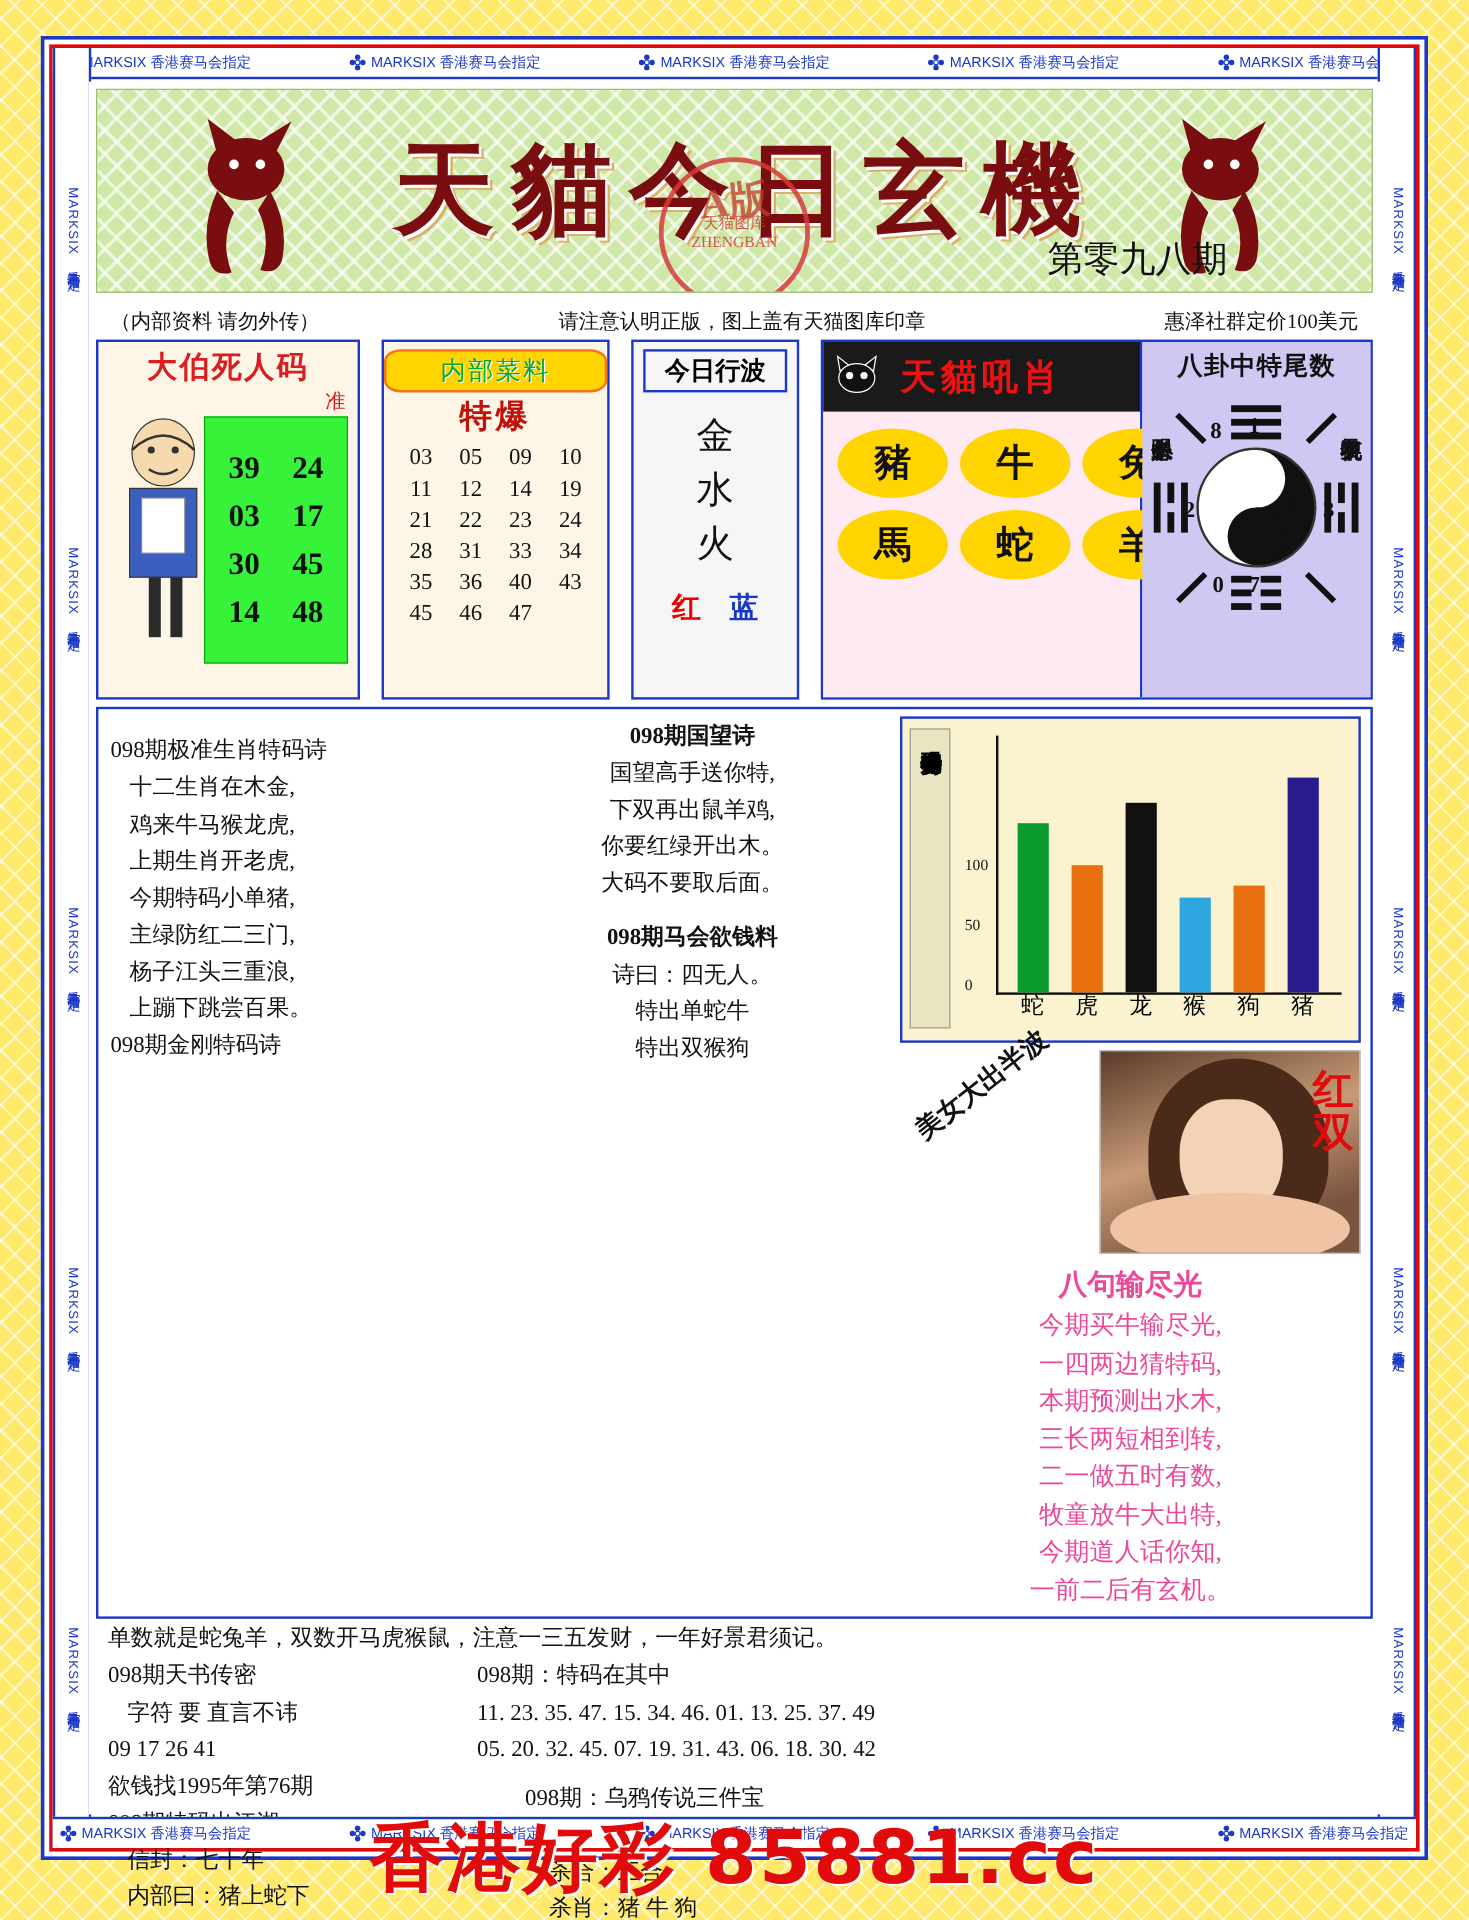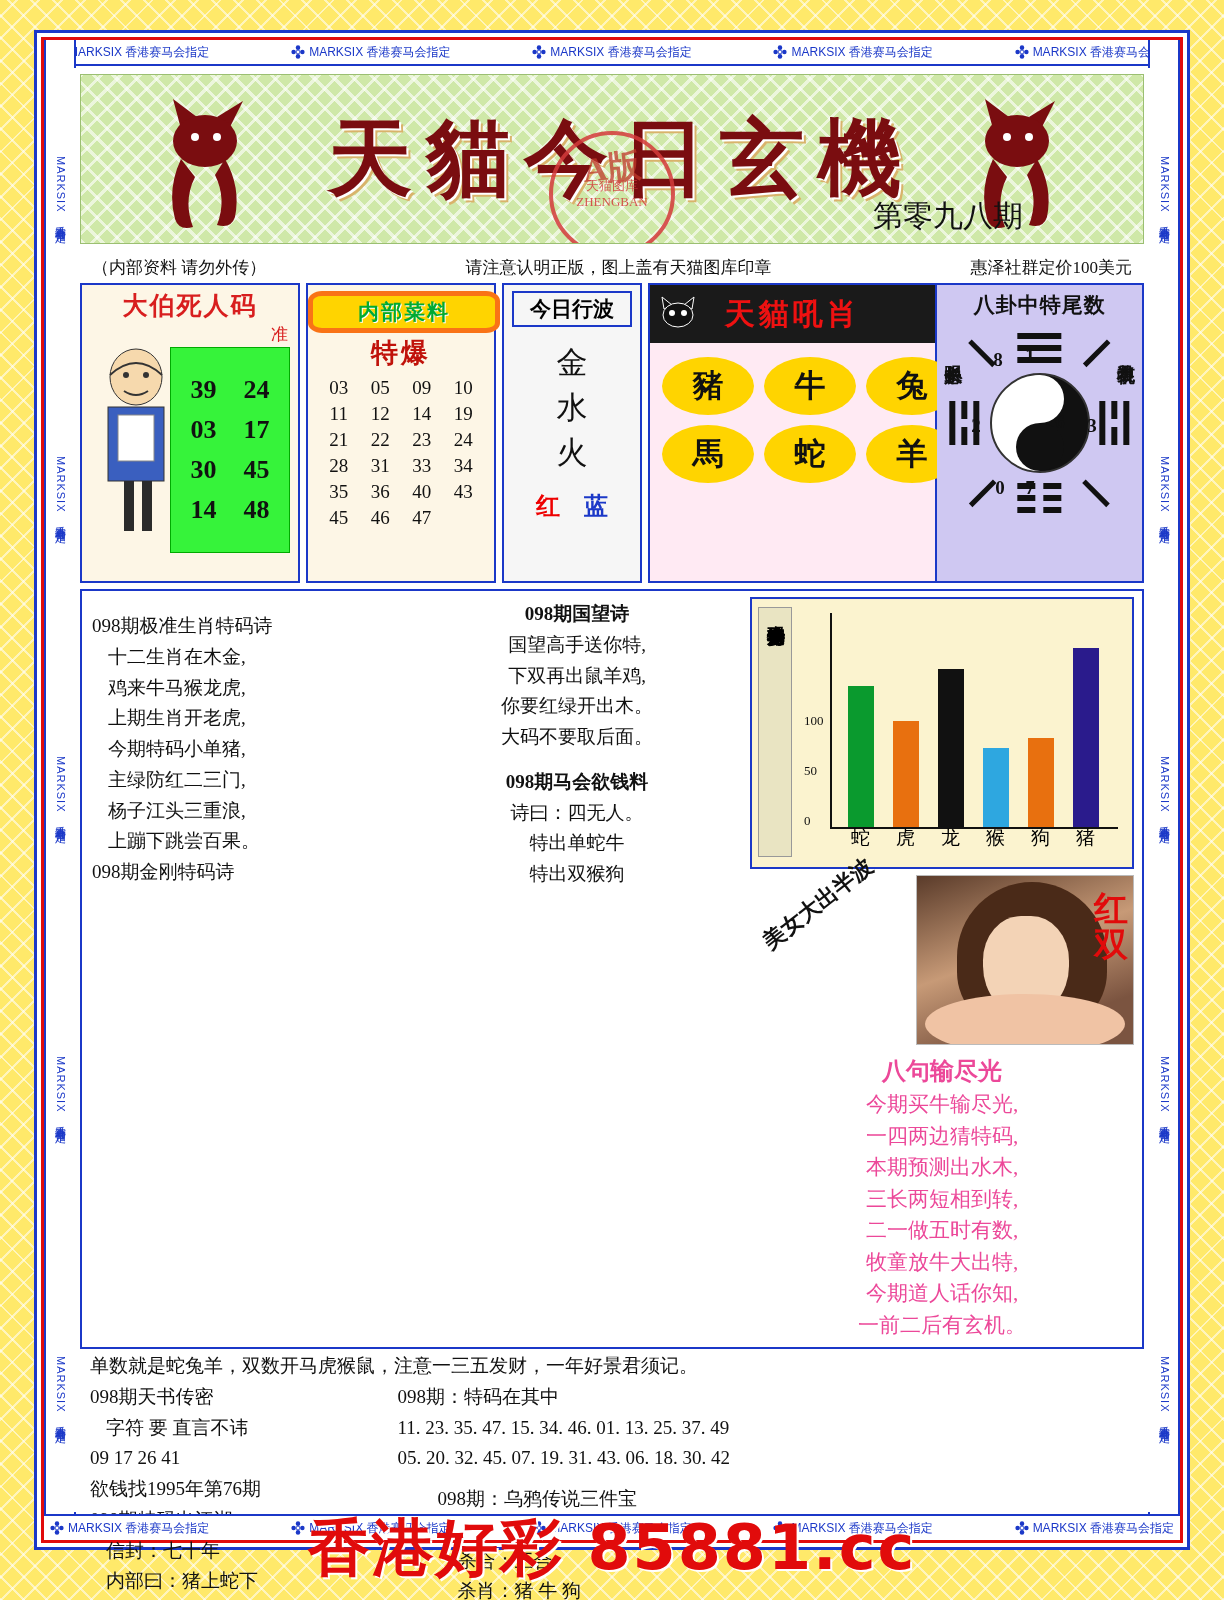--- a/index.html
+++ b/index.html
@@ -99,40 +99,40 @@
     position:absolute;left:50%;bottom:52px;transform:translateX(-50%) rotate(-6deg);
     font-size:34px;font-weight:bold;color:#c0392b;opacity:.75;
     white-space:nowrap;
   }
   .subline{
     display:flex;justify-content:space-between;align-items:center;
     padding:6px 18px 4px 18px;font-size:17px;color:#111;
   }
   
   .row-boxes{
-    display:flex;gap:6px;margin:0 6px 6px 6px;height:300px;
+    display:flex;gap:18px;margin:0 6px 6px 6px;height:300px;
   }
   .box{border:2px solid #1b38c8;box-sizing:border-box;position:relative;background:#fff;}
   .b1{width:220px;background:#fdf6e6;}
   .b2{width:190px;background:#fdf6e6;}
   .b3{width:140px;background:#f6f6f6;}
   .b4{flex:1;background:#ffeaf3;}
   .b1-title{text-align:center;font-size:25px;font-weight:bold;color:#d81e1e;padding-top:4px;letter-spacing:2px;}
   .b1-sub{position:absolute;right:10px;top:38px;font-size:17px;color:#d81e1e;}
   .green-nums{
     position:absolute;right:8px;top:62px;width:118px;background:#36f33a;
     border:1px solid #0a0;padding:22px 0;
   }
   .green-nums div{display:flex;justify-content:space-around;font-size:26px;font-weight:bold;color:#111;padding:5px 6px;}
   .oldman{
     position:absolute;left:6px;top:60px;width:96px;height:190px;
   }
   .b2-title{
     margin:6px auto 0 auto;width:150px;text-align:center;background:#ffd400;
-    border:5px solid #f97316;border-radius:14px/10px;color:#0a3; font-weight:bold;font-size:21px;
+    border:2px solid #f97316;border-radius:14px/10px;color:#0a3; font-weight:normal;font-size:21px;
     padding:2px 16px;letter-spacing:2px;
     text-shadow:1px 1px 0 #fff;
   }
   .b2-sub{text-align:center;font-size:27px;font-weight:bold;color:#c0120a;margin-top:2px;letter-spacing:3px;}
   .b2-grid{
     margin:6px 10px 0 10px;display:grid;grid-template-columns:repeat(4,1fr);
     row-gap:4px;font-size:19px;text-align:center;color:#111;
   }
   .b3-title{
     margin:6px 8px 0 8px;text-align:center;border:2px solid #1b38c8;font-size:21px;padding:2px 0;font-weight:bold;

